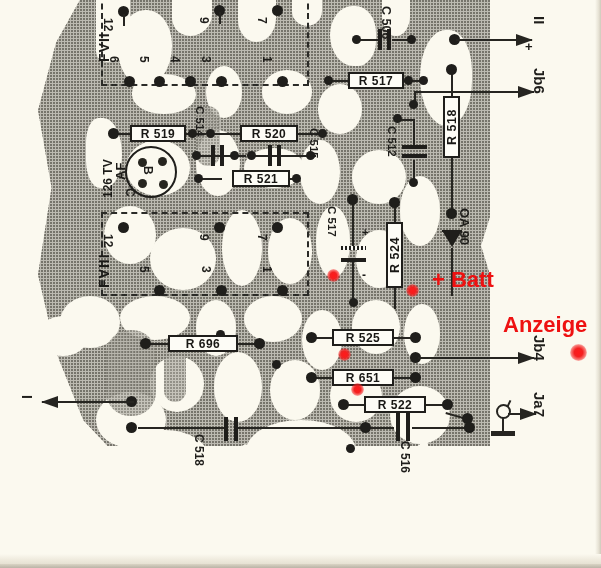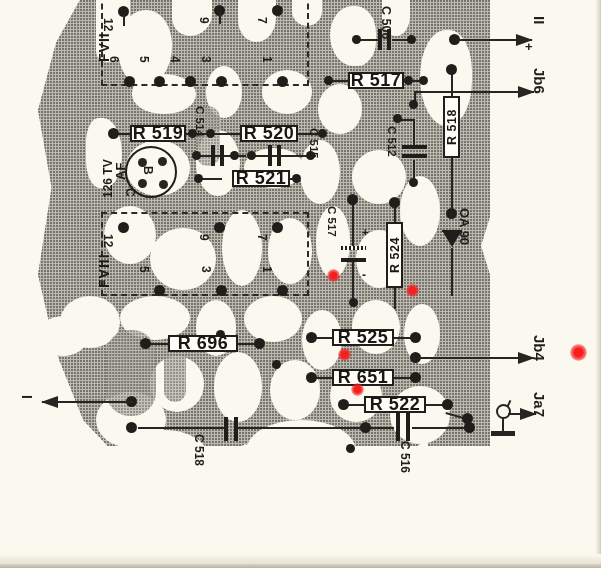--- a/index.html
+++ b/index.html
@@ -55,21 +55,21 @@
     background:#1f1e1b;}
   .pad.sm{width:9px;height:9px;}
 
   
   .res{
     position:absolute;background:#fdfcf6;border:2px solid #1f1e1b;
     box-sizing:border-box;display:flex;align-items:center;justify-content:center;
     font-family:"Liberation Sans",sans-serif;font-weight:700;color:#181714;
     letter-spacing:.5px;white-space:nowrap;
   }
-  .res.h{height:17px;font-size:18px;}
+  .res.h{height:17px;font-size:12px;}
   .res.v{width:17px;font-size:12.5px;}
   .res.v span{transform:rotate(-90deg);display:block;}
 
   
   .cap-h{position:absolute;}           
   .cap-h i{position:absolute;width:4px;height:21px;background:#1f1e1b;display:block;}
   .cap-v{position:absolute;}           
   .cap-v i{position:absolute;height:4px;width:25px;background:#1f1e1b;display:block;}
   .cap-elec i.pol{background:#1f1e1b;}
   .cap-elec i.hatch{
@@ -435,20 +435,22 @@
     <div class="tick" style="left:19px;top:-4px;transform:rotate(25deg);"></div>
     <div class="stem" style="left:13px;top:13px;"></div>
     <div class="base" style="left:2px;top:27px;"></div>
   </div>
   <div class="arrow" style="left:508px;top:413px;width:28px;"></div>
   <div class="jnm" style="left:548px;top:392px;">Ja7</div>
 
   <div class="arrow left" style="left:42px;top:401px;width:92px;"></div>
   <div class="jnm" style="left:35px;top:395px;font-size:14px;">I</div>
 
+  <div class="red" style="left:432px;top:267px;font-size:22px;font-weight:700;">+ Batt</div>
+  <div class="red" style="left:503px;top:312px;font-size:22px;font-weight:700;">Anzeige</div>
 
   <div class="reddot" style="left:327px;top:269px;"></div>
   <div class="reddot" style="left:406px;top:284px;"></div>
   <div class="reddot" style="left:338px;top:348px;"></div>
   <div class="reddot" style="left:351px;top:383px;"></div>
   <div class="reddot" style="left:570px;top:344px;width:17px;height:17px;"></div>
 
 
   <div class="edge-right"></div>
   <div class="edge-bottom"></div>

